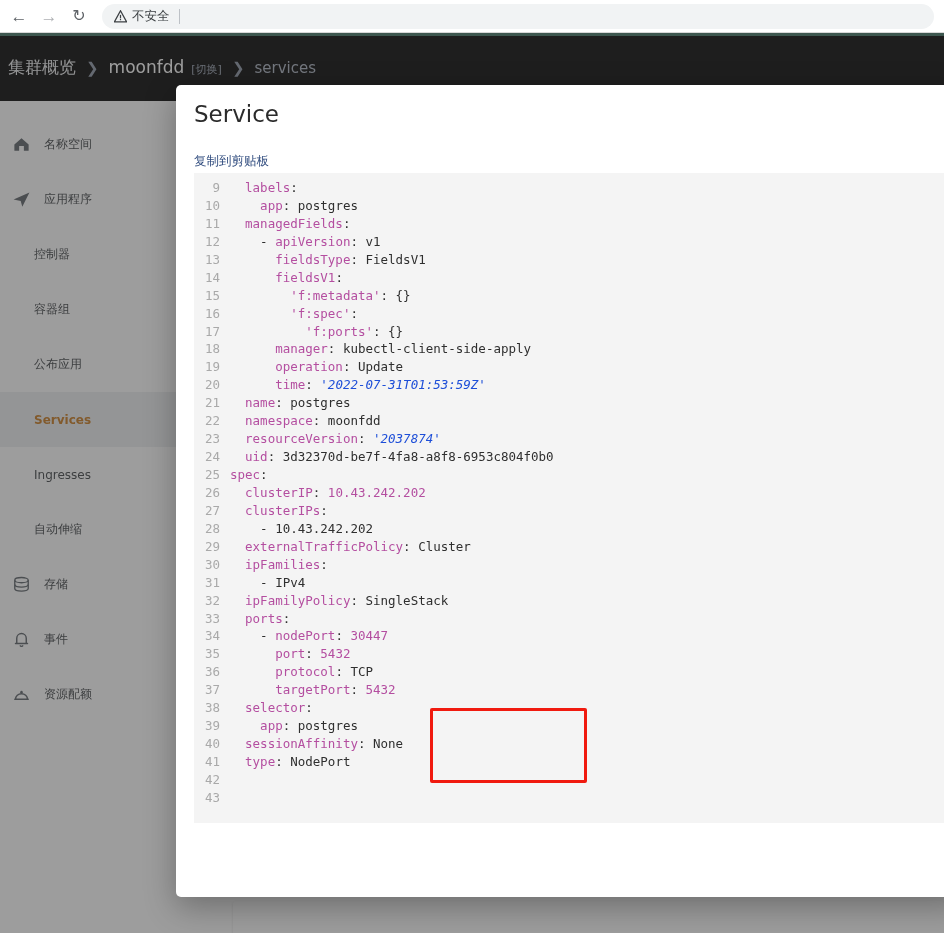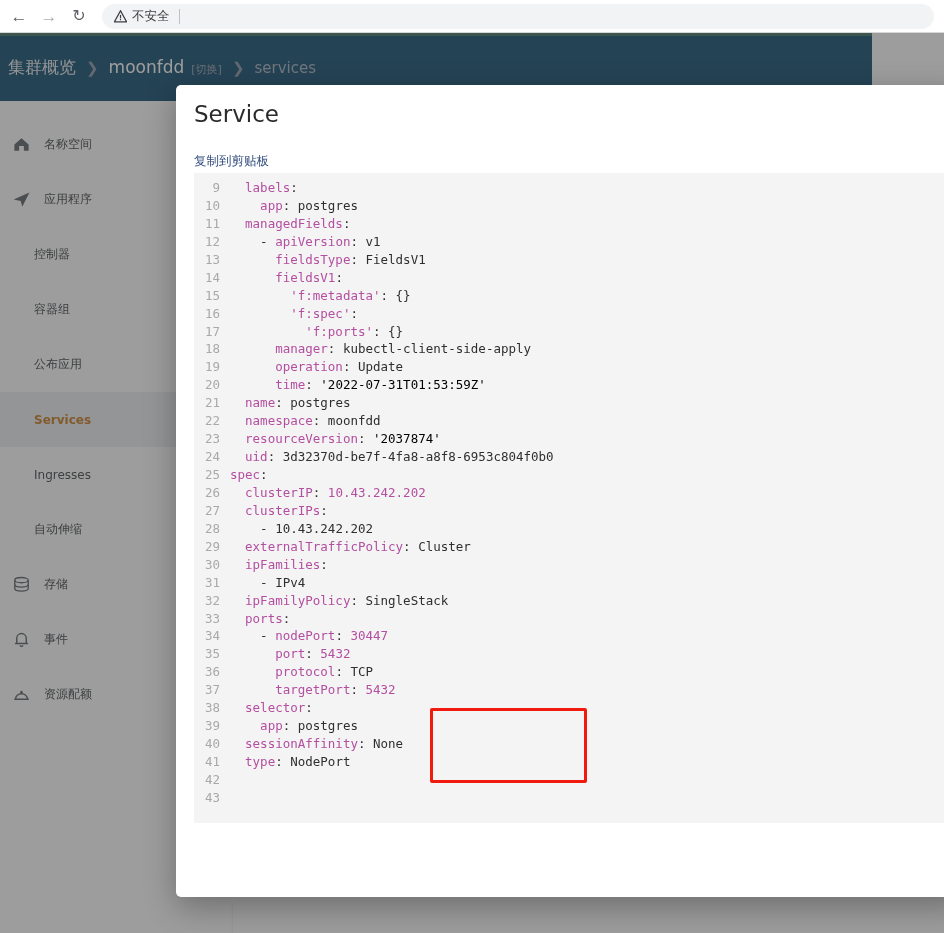--- a/index.html
+++ b/index.html
@@ -51,22 +51,22 @@
     margin: 0 9px; flex: 0 0 auto;
   }
   .omni-url {
     font-size: 13px; color: #202124; white-space: nowrap;
     letter-spacing: -0.1px;
   }
 
   
   .app-header {
     position: absolute; left: 0; top: 33px;
-    width: 872px; height: 68px;
-    background: #0c4a6e;
+    width: 944px; height: 68px;
+    background: #000000;
     border-top: 3px solid #3e7263;
   }
   .breadcrumb {
     position: absolute; left: 8px; top: 20px;
     display: flex; align-items: baseline;
     color: #ffffff;
   }
   .crumb-root {
     font-size: 17px; color: #e9eaec;
     font-family: "DejaVu Sans", sans-serif;
@@ -181,21 +181,21 @@
   }
   .yline { display: flex; height: 17.95px; white-space: pre; }
   .lnum {
     width: 36px; flex: 0 0 auto; text-align: right;
     color: #a9a9a9; padding-right: 10px;
     font-family: "DejaVu Sans Mono", monospace;
   }
   .lcode { flex: 1 1 auto; white-space: pre; }
   .k  { color: #b44ea0; }        
   .v  { color: #2f2f2f; }        
-  .s  { color: #000000; }        
+  .s  { color: #1d4ed8; font-style: italic; }        
   .n  { color: #b44ea0; }        
   .d  { color: #2f2f2f; }        
 
   
   .annot-box {
     position: absolute;
     left: 254px; top: 623px;
     width: 157px; height: 75px;
     border: 3px solid #f01a0f;
     border-radius: 2px;

